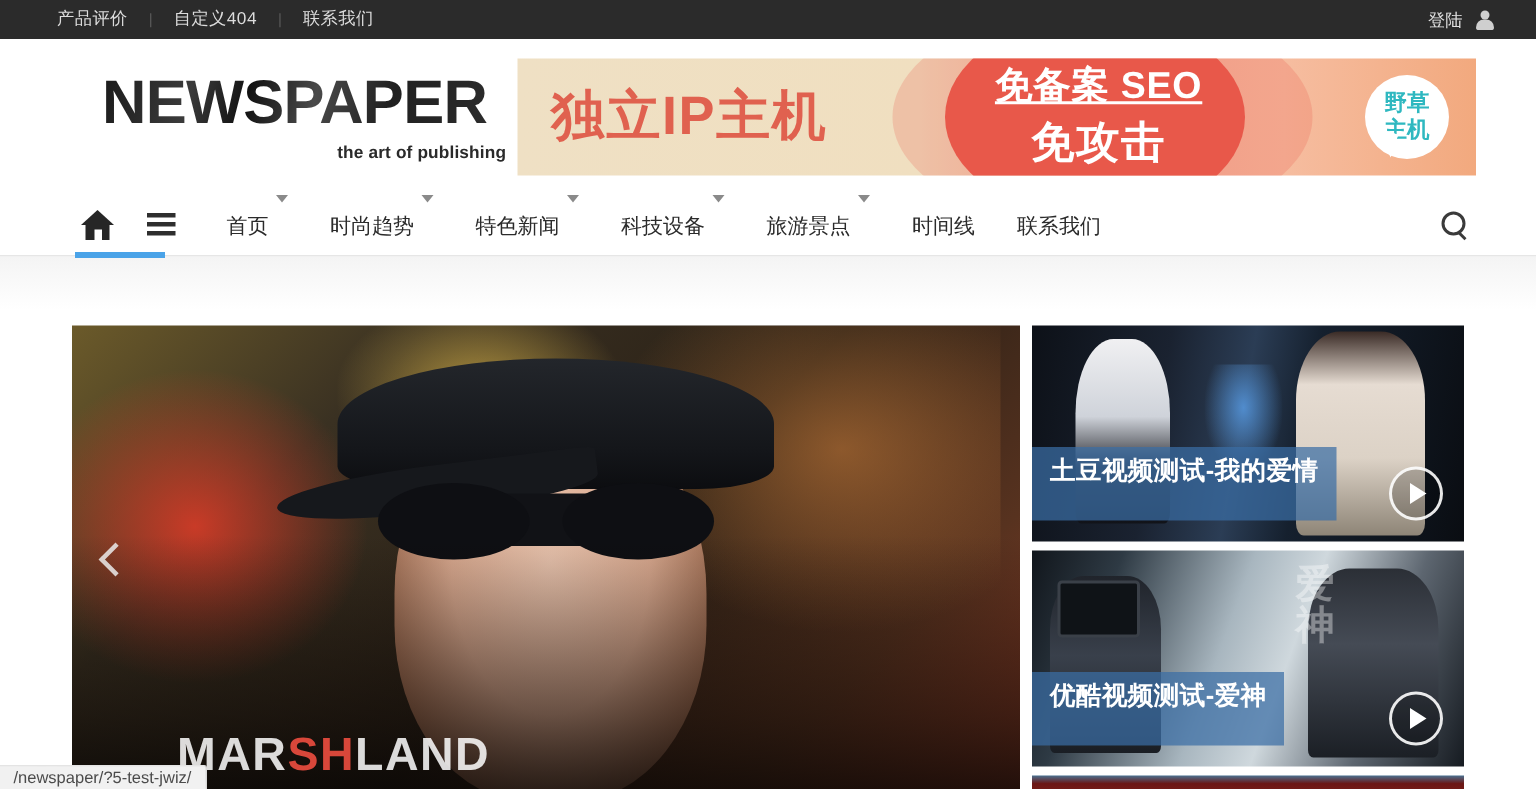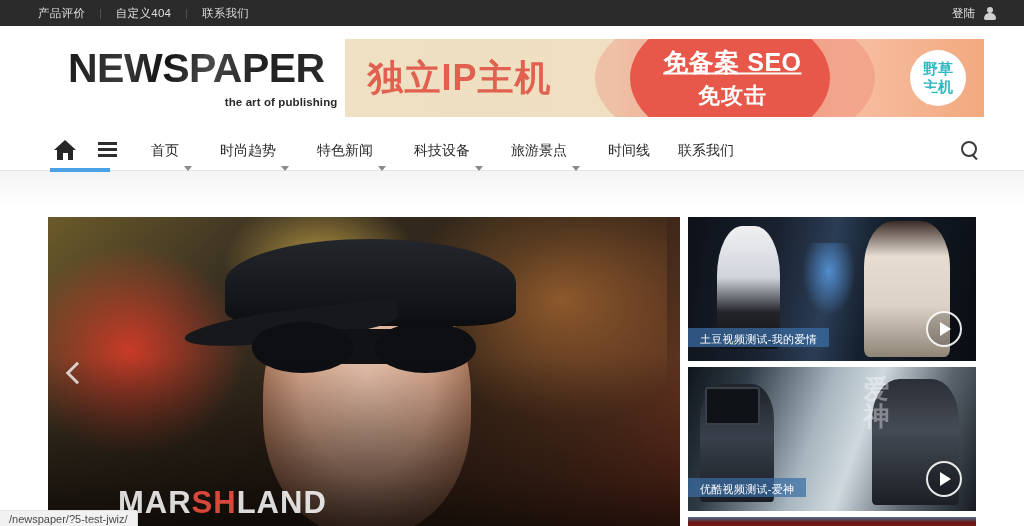--- a/index.html
+++ b/index.html
@@ -73,21 +73,21 @@
   }
   .banner-circle2 {
     position:absolute; left: 250px; top: -36px; width: 280px; height: 150px;
     background: rgba(232,88,74,.22); border-radius: 50%;
   }
   .banner-mid {
     position: absolute; left: 292px; top: 50%; transform: translateY(-50%);
     width: 190px; text-align: center; color:#fff; z-index:3;
   }
   .banner-mid .l1 { font-size: 25px; font-weight: 800; letter-spacing:.5px; white-space: nowrap; text-decoration: underline;}
-  .banner-mid .l2 { font-size: 22px; font-weight: 800; margin-top: 2px; letter-spacing: 1px;}
+  .banner-mid .l2 { font-size: 29px; font-weight: 800; margin-top: 2px; letter-spacing: 1px;}
   .banner-bubble {
     position:absolute; right: 18px; top: 50%; transform: translateY(-50%);
     width: 56px; height: 56px; background:#fff; border-radius:50%;
     display:flex; flex-direction: column; align-items:center; justify-content:center;
     color:#2fb8c0; font-size: 15px; font-weight: 800; line-height: 1.15; z-index:4;
   }
   .banner-bubble::after{
     content:""; position:absolute; left:4px; bottom:3px;
     border:8px solid transparent; border-top-color:#fff; border-right-color:#fff;
     transform: rotate(18deg);
@@ -110,21 +110,21 @@
   }
   .home-icon .door {
     position:absolute; top:13px; left:9px; width:5px; height:7px; background:#fff;
   }
   .nav-underline {
     position:absolute; bottom:-1px; left:0; width: 60px; height: 4px; background:#4aa3e8;
   }
   .nav-ham { padding: 0 20px 0 8px; display:flex; flex-direction:column; gap:3px; cursor:pointer;}
   .nav-ham span { display:block; width: 19px; height: 3px; background:#2e2e2e; }
   .nav-item {
-    display:flex; align-items:flex-end; gap: 5px;
+    display:flex; align-items:flex-start; gap: 5px;
     font-size: 14px; color: #2b2b2b; text-decoration:none;
     padding: 0 14px; height: 42px; line-height: 42px; white-space:nowrap;
   }
   .caret {
     width:0; height:0; border-left:4px solid transparent; border-right:4px solid transparent;
     border-top: 5px solid #8a8a8a; margin-top:1px;
   }
   .nav-search { margin-left:auto; padding-right: 6px; cursor:pointer; }
   .search-icon { width:17px; height:17px; position:relative; display:block; }
   .search-icon::before{
@@ -216,22 +216,22 @@
   .card-a .spot  { position:absolute; left:40%; top:18%; width:18%; height:50%; background: radial-gradient(ellipse at 50% 40%, rgba(90,160,235,.8), rgba(20,50,100,0) 72%);}
   .card-b { background: linear-gradient(110deg,#11161c 0%, #2e3a44 18%, #a8b6bf 44%, #cfd8dd 58%, #5d6670 78%, #161b21 100%); }
   .card-b .figL { position:absolute; left:4%; top:12%; width:26%; height:82%; background: linear-gradient(180deg,#20242b 0%, #39404b 45%, #1a1e24 100%); border-radius:30% 30% 4% 4%;}
   .card-b .figR { position:absolute; right:6%; top:8%; width:30%; height:88%; background: linear-gradient(180deg,#2b2f36 0%, #454b55 40%, #1b1f25 100%); border-radius:32% 32% 4% 4%;}
   .card-b .cnchar { position:absolute; right:30%; top:6%; font-size:26px; color: rgba(255,255,255,.38); font-weight:700; line-height:1.05; text-align:center;}
   .card-b .tab { position:absolute; left:6%; top:14%; width:19%; height:26%; background:#0f1317; border:2px solid #3a4048; border-radius:3px;}
   .card-c { height: 34px; background: linear-gradient(180deg,#4a6f8f 0%, #6b1715 16%, #7d2119 46%, #8d3a22 72%, #d9c9a6 100%); }
   .card-title {
     position:absolute; left: 0; bottom: 14px;
     background: rgba(58,110,165,.72);
-    color:#fff; font-size: 11px; font-weight: 400;
-    padding: 4px 12px 0 12px; letter-spacing:.3px; white-space:nowrap;
+    color:#fff; font-size: 17px; font-weight: 700;
+    padding: 4px 12px 22px 12px; letter-spacing:.3px; white-space:nowrap;
   }
   .play-btn {
     position:absolute; right: 14px; bottom: 14px; width: 36px; height: 36px;
     border-radius:50%; border: 2px solid rgba(255,255,255,.9);
     display:flex; align-items:center; justify-content:center;
     background: rgba(0,0,0,.18);
   }
   .play-btn::after{
     content:""; width:0; height:0; margin-left:3px;
     border-left: 11px solid #fff;

